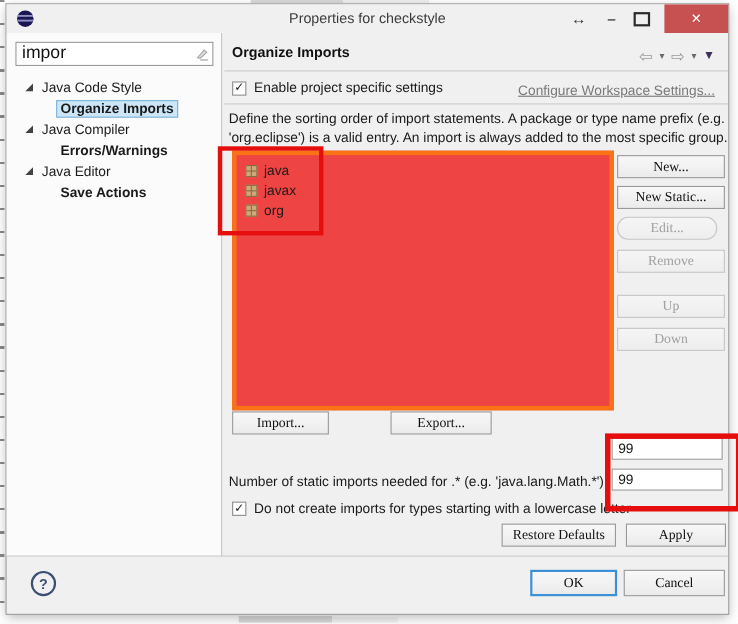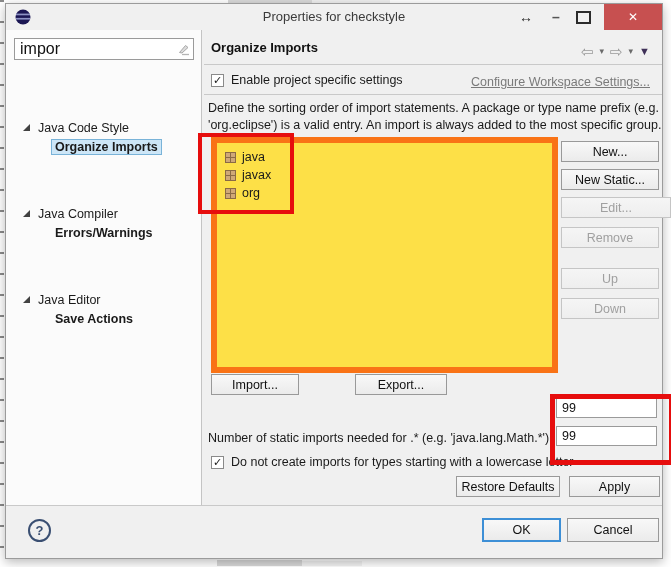--- a/index.html
+++ b/index.html
@@ -37,21 +37,21 @@
     display:flex;align-items:center;justify-content:center;color:#fff;font-size:12px;}
   
   .sidebar{position:absolute;left:0;top:26px;width:196px;height:476px;
     background:#fbfbfb;border-right:1px solid #c4c4c4;box-sizing:border-box;}
   .filterbox{position:relative;margin:8px 7px 0 8px;height:22px;}
   .filterbox input{width:100%;height:22px;box-sizing:border-box;border:1px solid #9a9a9a;
     padding:1px 22px 1px 5px;font-family:inherit;font-size:16px;color:#111;background:#fff;outline:none;}
   .clear-icon{position:absolute;right:4px;top:4px;width:14px;height:14px;}
   .tree{padding-top:10px;}
   .tree-row{height:19px;display:flex;align-items:center;}
-  .tree-row.parent{padding-left:17px;margin-top:48px;}
+  .tree-row.parent{padding-left:17px;}
   .tri{width:0;height:0;border-style:solid;border-width:0 0 7px 7px;
     border-color:transparent transparent #424242 transparent;margin-right:8px;}
   .tree-row.child{padding-left:45px;}
   .child-lbl{font-weight:bold;padding:1px 4px;}
   .child-lbl.sel{background:#cde6f7;border:1px solid #79b3d8;padding:0 3px;}
   
   .hdr-title{position:absolute;left:205px;top:36px;font-weight:bold;font-size:13px;color:#111;}
   .nav{position:absolute;right:12px;top:40px;display:flex;align-items:center;gap:6px;}
   .nav .arrow{font-size:15px;color:#9a9a9a;line-height:1;}
   .nav .dd{font-size:9px;color:#6a6a6a;line-height:1;}
@@ -61,31 +61,31 @@
   .sep3{position:absolute;left:0;top:501px;width:100%;height:1px;background:#c9c9c9;}
   .cb{width:13px;height:13px;box-sizing:border-box;background:#fff;border:1px solid #8a8a8a;
     display:inline-flex;align-items:center;justify-content:center;
     font-size:11px;font-weight:bold;color:#1a1a1a;line-height:1;flex:0 0 auto;}
   .row-enable{position:absolute;left:205px;top:69px;display:flex;align-items:center;gap:7px;}
   .wslink{position:absolute;right:12px;top:71px;color:#7a7a7a;text-decoration:underline;cursor:pointer;}
   .desc{position:absolute;left:202px;color:#1a1a1a;}
   .desc.l1{top:97px;}
   .desc.l2{top:114px;}
   .listbox{position:absolute;left:205px;top:133px;width:347px;height:236px;
-    box-sizing:border-box;background:#fde047;border:6px solid #f97316;padding-top:5px;}
+    box-sizing:border-box;background:#ef4444;border:4px solid #f97316;padding-top:5px;}
   .list-item{height:18px;display:flex;align-items:center;gap:6px;padding-left:8px;}
   .pkg{width:11px;height:11px;box-sizing:border-box;border:1px solid #8a6a45;background-color:#cfa878;
     background-image:linear-gradient(#8a6a45,#8a6a45),linear-gradient(#8a6a45,#8a6a45);
     background-size:1px 100%,100% 1px;background-position:center,center;background-repeat:no-repeat;flex:0 0 auto;}
   .btn{position:absolute;box-sizing:border-box;display:flex;align-items:center;justify-content:center;
-    background:linear-gradient(#f8f8f8,#ebebeb);border:1px solid #999;font-size:12.5px;color:#111;cursor:pointer;}
+    background:linear-gradient(#f8f8f8,#ebebeb);border:1px solid #999;font-size:12.5px;color:#111;cursor:pointer;font-family:Liberation Serif, serif;}
   .btn.disabled{color:#a0a0a0;border-color:#c5c5c5;background:linear-gradient(#f5f5f5,#eeeeee);cursor:default;}
   .b-new{left:555px;top:137px;width:98px;height:21px;}
   .b-newstatic{left:555px;top:165px;width:98px;height:21px;}
-  .b-edit{left:555px;top:193px;width:110px;height:21px;}
+  .b-edit{left:555px;top:193px;width:91px;height:21px;border-radius:10px;}
   .b-remove{left:555px;top:223px;width:98px;height:21px;}
   .b-up{left:555px;top:264px;width:98px;height:21px;}
   .b-down{left:555px;top:294px;width:98px;height:21px;}
   .b-import{left:205px;top:370px;width:88px;height:21px;}
   .b-export{left:301px;top:370px;width:92px;height:21px;margin-left:48px;}
   .fld-lbl{position:absolute;left:202px;}
   .fld1-lbl{top:399px;}
   .fld2-lbl{top:427px;}
   .fld-input{position:absolute;left:550px;width:101px;height:20px;box-sizing:border-box;
     border:1px solid #9a9a9a;background:#fff;padding:1px 5px;font-family:inherit;font-size:12.5px;color:#111;outline:none;}

